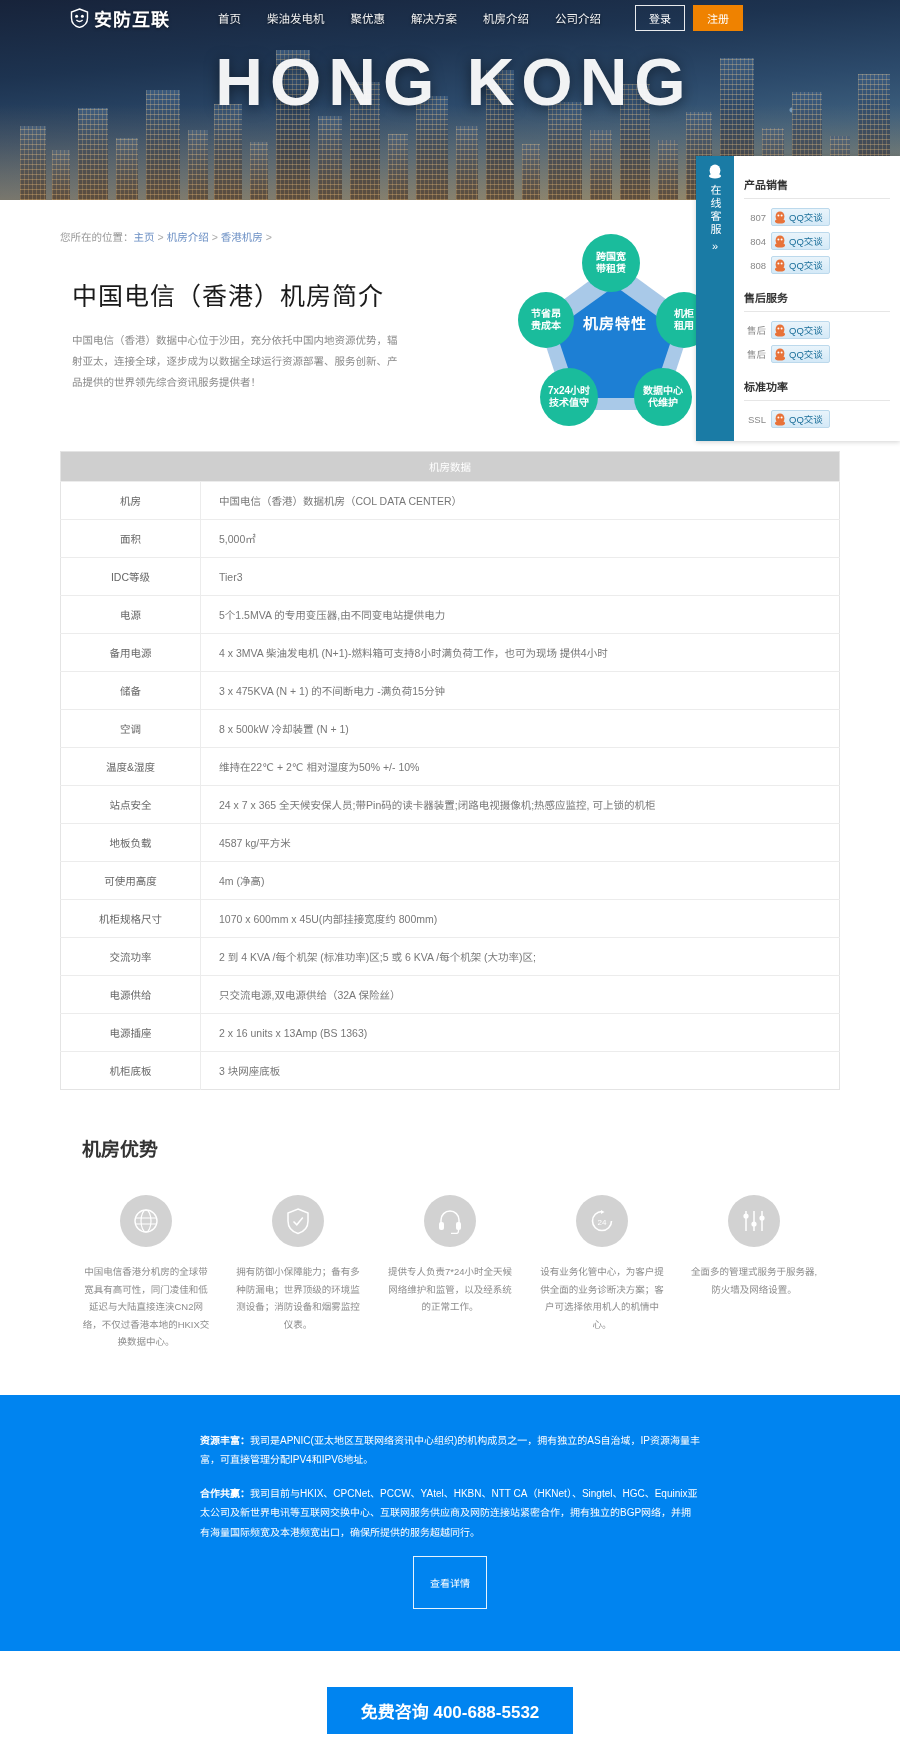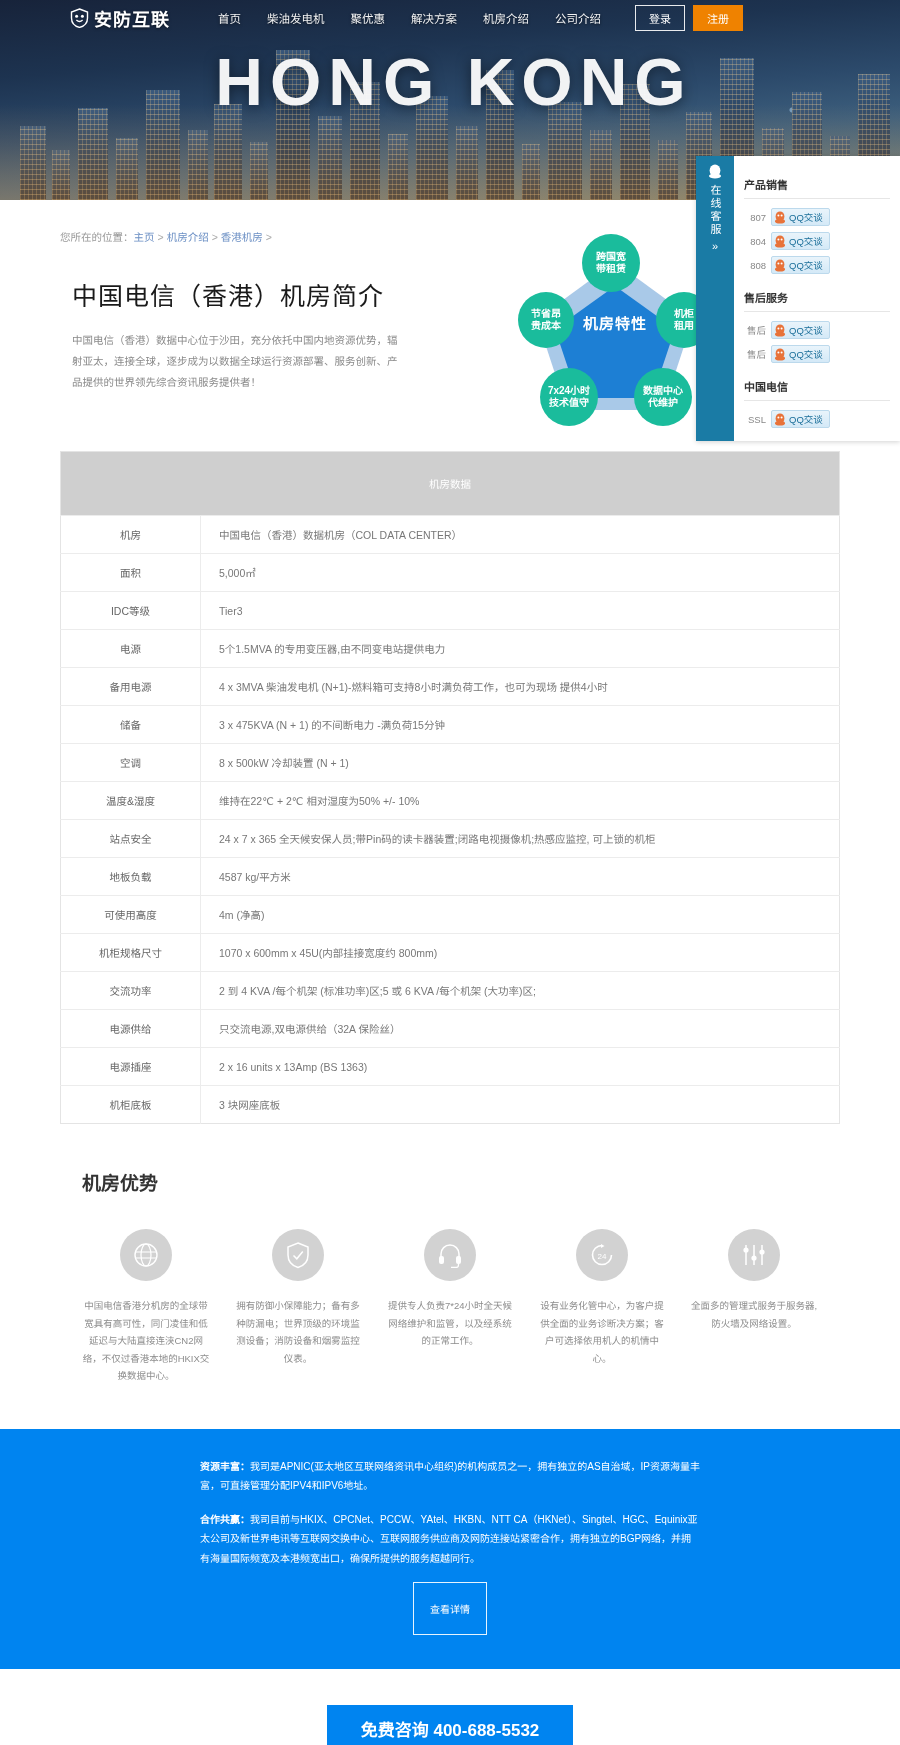--- a/index.html
+++ b/index.html
@@ -141,40 +141,40 @@
   }
 
   
   .spec-table {
     width: 100%; border-collapse: collapse;
     margin-top: 26px; border: 1px solid #e4e4e4;
     font-size: 10.5px;
   }
   .spec-table thead th {
     background: #cfcfcf; color: #fff; font-weight: normal;
-    padding: 24px 0; text-align: center; font-size: 10.5px;
+    padding: 7px 0; text-align: center; font-size: 10.5px;
   }
   .spec-table td { border-top: 1px solid #ececec; padding: 11px 0; color: #777; }
   .spec-table td.k { width: 140px; text-align: center; color: #666; }
   .spec-table td.v { padding-left: 18px; border-left: 1px solid #ececec; }
 
   
   .adv-title { font-size: 19px; color: #333; margin: 44px 0 0 22px; font-weight: bold; }
   .adv-grid { display: flex; justify-content: space-between; margin-top: 34px; padding: 0 22px; }
   .adv-item { width: 128px; text-align: center; }
   .adv-icon {
     width: 52px; height: 52px; border-radius: 50%; background: #d2d2d2;
     margin: 0 auto 16px; display: flex; align-items: center; justify-content: center;
   }
   .adv-icon svg { display: block; }
   .adv-text { font-size: 9.5px; color: #8d8d8d; line-height: 1.85; }
 
   
   .blue-band { background: #0084f0; color: #fff; margin-top: 44px; padding: 28px 0 34px; }
-  .blue-inner { width: 500px; margin: 0 auto; }
+  .blue-inner { width: 500px; margin: 8px auto; }
   .blue-p { font-size: 10px; line-height: 1.95; margin-bottom: 14px; }
   .blue-p .hl { color: #ffffff; font-weight: bold; }
   .blue-btn {
     display: block; margin: 14px auto 0; width: 74px; text-align: center;
     border: 1px solid rgba(255,255,255,0.9); background: transparent;
     color: #fff; font-size: 10px; padding: 18px 0; cursor: pointer; font-family: inherit;
   }
 
   
   .cta-wrap { text-align: center; padding: 36px 0 34px; background: #fff; }
@@ -328,21 +328,21 @@
               <ellipse cx="6" cy="5.4" rx="4.4" ry="5" fill="#e8733a"></ellipse>
               <ellipse cx="6" cy="10.2" rx="5" ry="2.3" fill="#e8733a"></ellipse>
               <circle cx="4.4" cy="4.6" r="1" fill="#fff"></circle>
               <circle cx="7.6" cy="4.6" r="1" fill="#fff"></circle>
             </svg>
           <span>QQ交谈</span>
         </span>
       </div>
 
       <div class="qq-sep"></div>
-      <div class="qq-section-title">中国电信</div>
+      <div class="qq-section-title">标准功率</div>
       <div class="qq-row">
         <span class="qq-row-label">SSL</span>
         <span class="qq-chip">
           <svg class="qq-peng" viewBox="0 0 12 13">
               <ellipse cx="6" cy="5.4" rx="4.4" ry="5" fill="#e8733a"></ellipse>
               <ellipse cx="6" cy="10.2" rx="5" ry="2.3" fill="#e8733a"></ellipse>
               <circle cx="4.4" cy="4.6" r="1" fill="#fff"></circle>
               <circle cx="7.6" cy="4.6" r="1" fill="#fff"></circle>
             </svg>
           <span>QQ交谈</span>

